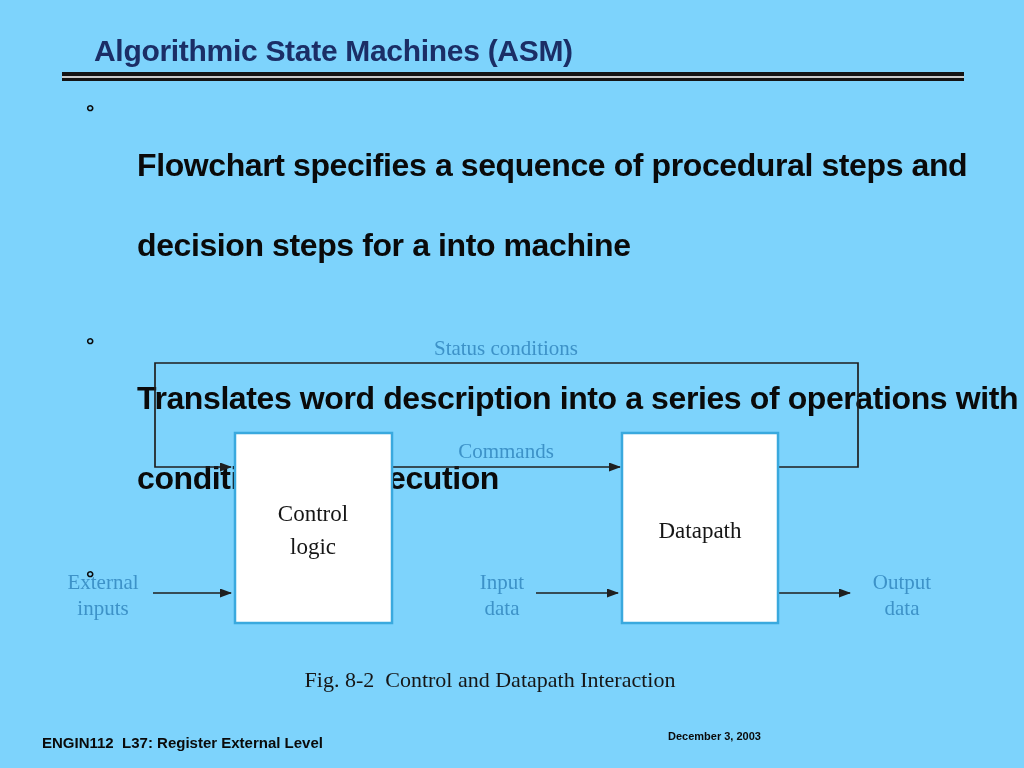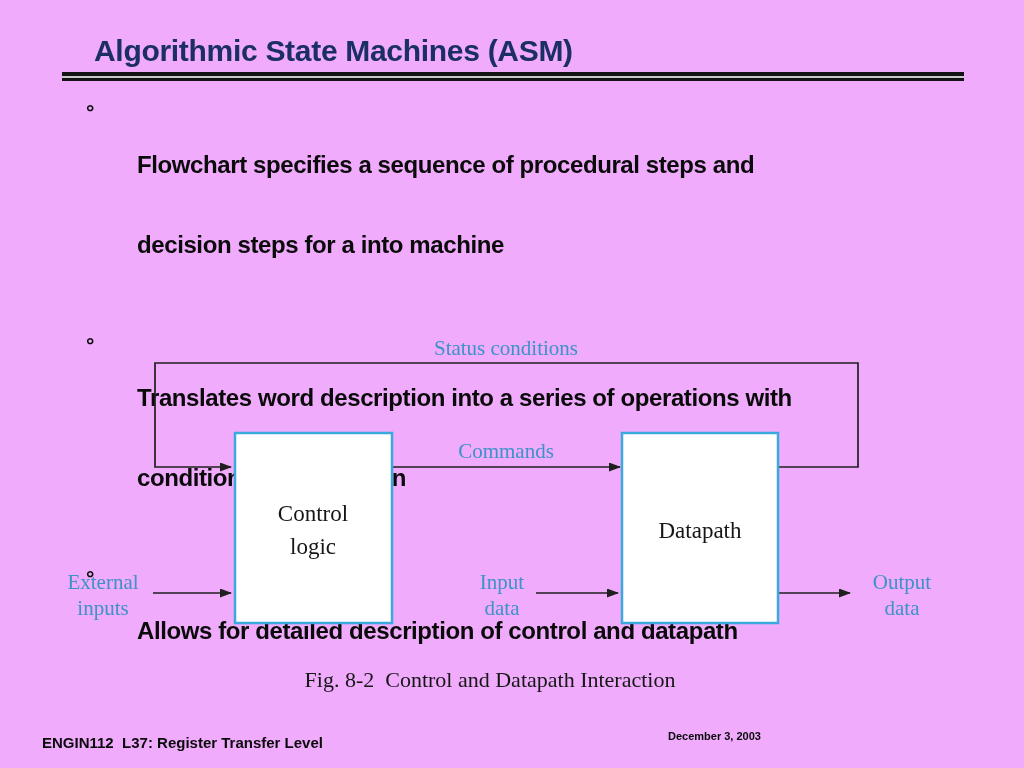--- a/index.html
+++ b/index.html
@@ -1,34 +1,34 @@
 <!DOCTYPE html>
 <html><head>
 <meta charset="utf-8">
 <style>
   html,body { margin:0; padding:0; background:#ffffff; }
   .slide {
-    position:relative; width:1024px; height:768px; background:#f0abfc;
+    position:relative; width:1024px; height:768px; background:#7dd3fc;
     overflow:hidden; font-family:"Liberation Sans", sans-serif; color:#0a0a0a;
   }
   .title {
     position:absolute; left:94px; top:34px;
     font-size:30px; font-weight:bold; letter-spacing:-0.3px; white-space:pre;
   }
   .title-rule {
     position:absolute; left:62px; top:72px; width:902px; height:2px;
     background:#c9c9c9; border-top:4px solid #141414; border-bottom:3px solid #141414;
   }
   .bullets { position:absolute; left:86px; top:99px; width:905px; }
   .bullet { display:flex; align-items:flex-start; margin-bottom:21px; }
   .bullet .marker {
     flex:0 0 51px; width:51px; font-size:21px; font-weight:bold; line-height:25px;
   }
   .bullet .text {
-    font-size:24px; font-weight:bold; line-height:26.5px; letter-spacing:-0.4px;
+    font-size:32px; font-weight:bold; line-height:26.5px; letter-spacing:-0.4px;
     white-space:pre;
   }
   .diagram { position:absolute; left:0; top:330px; }
   .diagram text { font-family:"Liberation Serif", serif; }
   .lbl  { font-size:21px; }
   .boxlbl { font-size:23px; fill:#161616; }
   .caption { font-size:22px; fill:#161616; white-space:pre; }
   .footer-left {
     position:absolute; left:42px; top:734px; font-size:15px; font-weight:bold; white-space:pre;
   }
@@ -55,23 +55,20 @@
     </div>
     <div class="bullet">
       <div class="marker">°</div>
       <div class="text">
         <div>Translates word description into a series of operations with</div>
         <div>conditions for execution</div>
       </div>
     </div>
     <div class="bullet">
       <div class="marker">°</div>
-      <div class="text">
-        <div>Allows for detailed description of control and datapath</div>
-      </div>
     </div>
   </div>
 
   <svg class="diagram" width="1024" height="372" viewBox="0 330 1024 372">
     <defs>
       <marker id="arrowhead" markerUnits="userSpaceOnUse" markerWidth="13" markerHeight="10" refX="11" refY="4.5" orient="auto">
         <path d="M0,0 L12,4.5 L0,9 Z" fill="#1f1f1f"></path>
       </marker>
     </defs>
 
@@ -100,16 +97,16 @@
     <text class="lbl" x="902" y="589" text-anchor="middle" fill="#3d92c8">Output</text>
     <text class="lbl" x="902" y="615" text-anchor="middle" fill="#3d92c8">data</text>
 
     <text class="boxlbl" x="313" y="521" text-anchor="middle">Control</text>
     <text class="boxlbl" x="313" y="554" text-anchor="middle">logic</text>
     <text class="boxlbl" x="700" y="538" text-anchor="middle">Datapath</text>
 
     <text class="caption" x="490" y="687" text-anchor="middle">Fig. 8-2  Control and Datapath Interaction</text>
   </svg>
 
-  <div class="footer-left">ENGIN112  L37: Register Transfer Level</div>
+  <div class="footer-left">ENGIN112  L37: Register External Level</div>
   <div class="footer-right">December 3, 2003</div>
 
 </div>
 
 </body></html>

